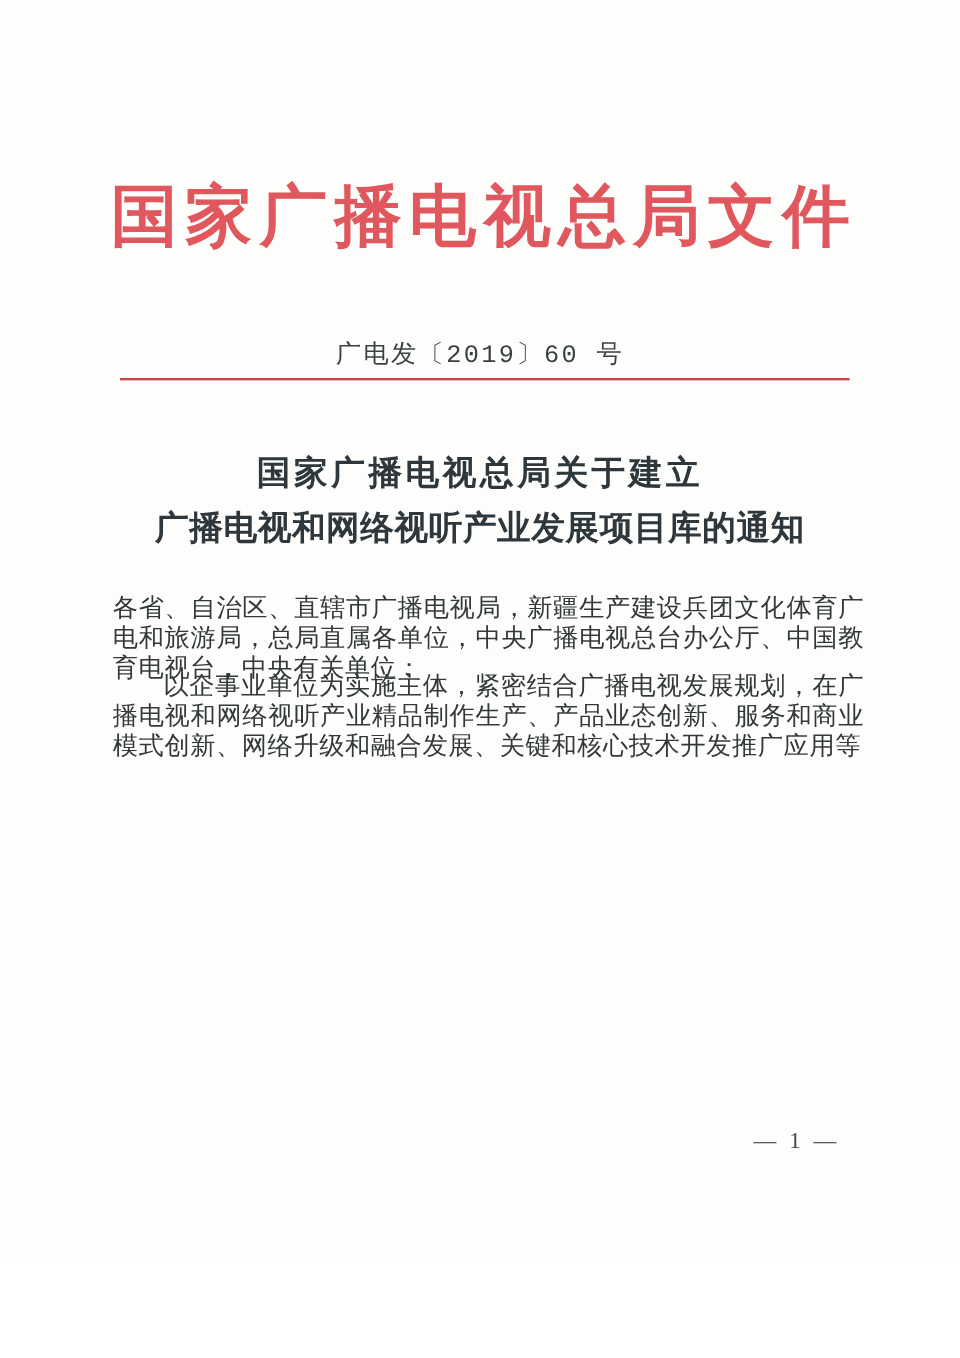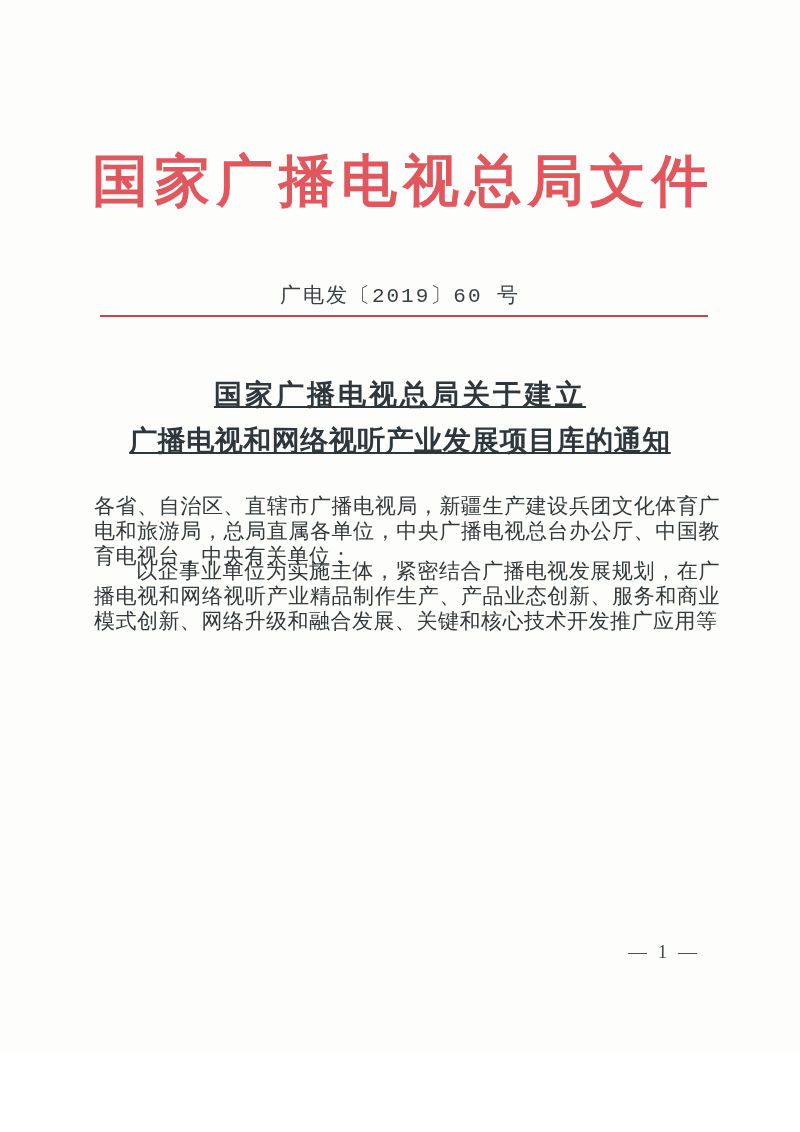--- a/index.html
+++ b/index.html
@@ -51,22 +51,22 @@
     position: absolute;
     top: 372px;
     left: 0;
     width: 100%;
     text-align: center;
     font-weight: bold;
     font-size: 28px;
     line-height: 46px;
     color: #2e373c;
   }
-  .doc-title .t1 { letter-spacing: 3px; text-decoration: underline; }
-  .doc-title .t2 { letter-spacing: 0.5px; text-decoration: underline; }
+  .doc-title .t1 { letter-spacing: 3px; }
+  .doc-title .t2 { letter-spacing: 0.5px; }
   .body-block {
     position: absolute;
     top: 494px;
     left: 94px;
     width: 626px;
     font-size: 21px;
     line-height: 25px;
     color: #33383b;
     text-align: justify;
     letter-spacing: 0.5px;

